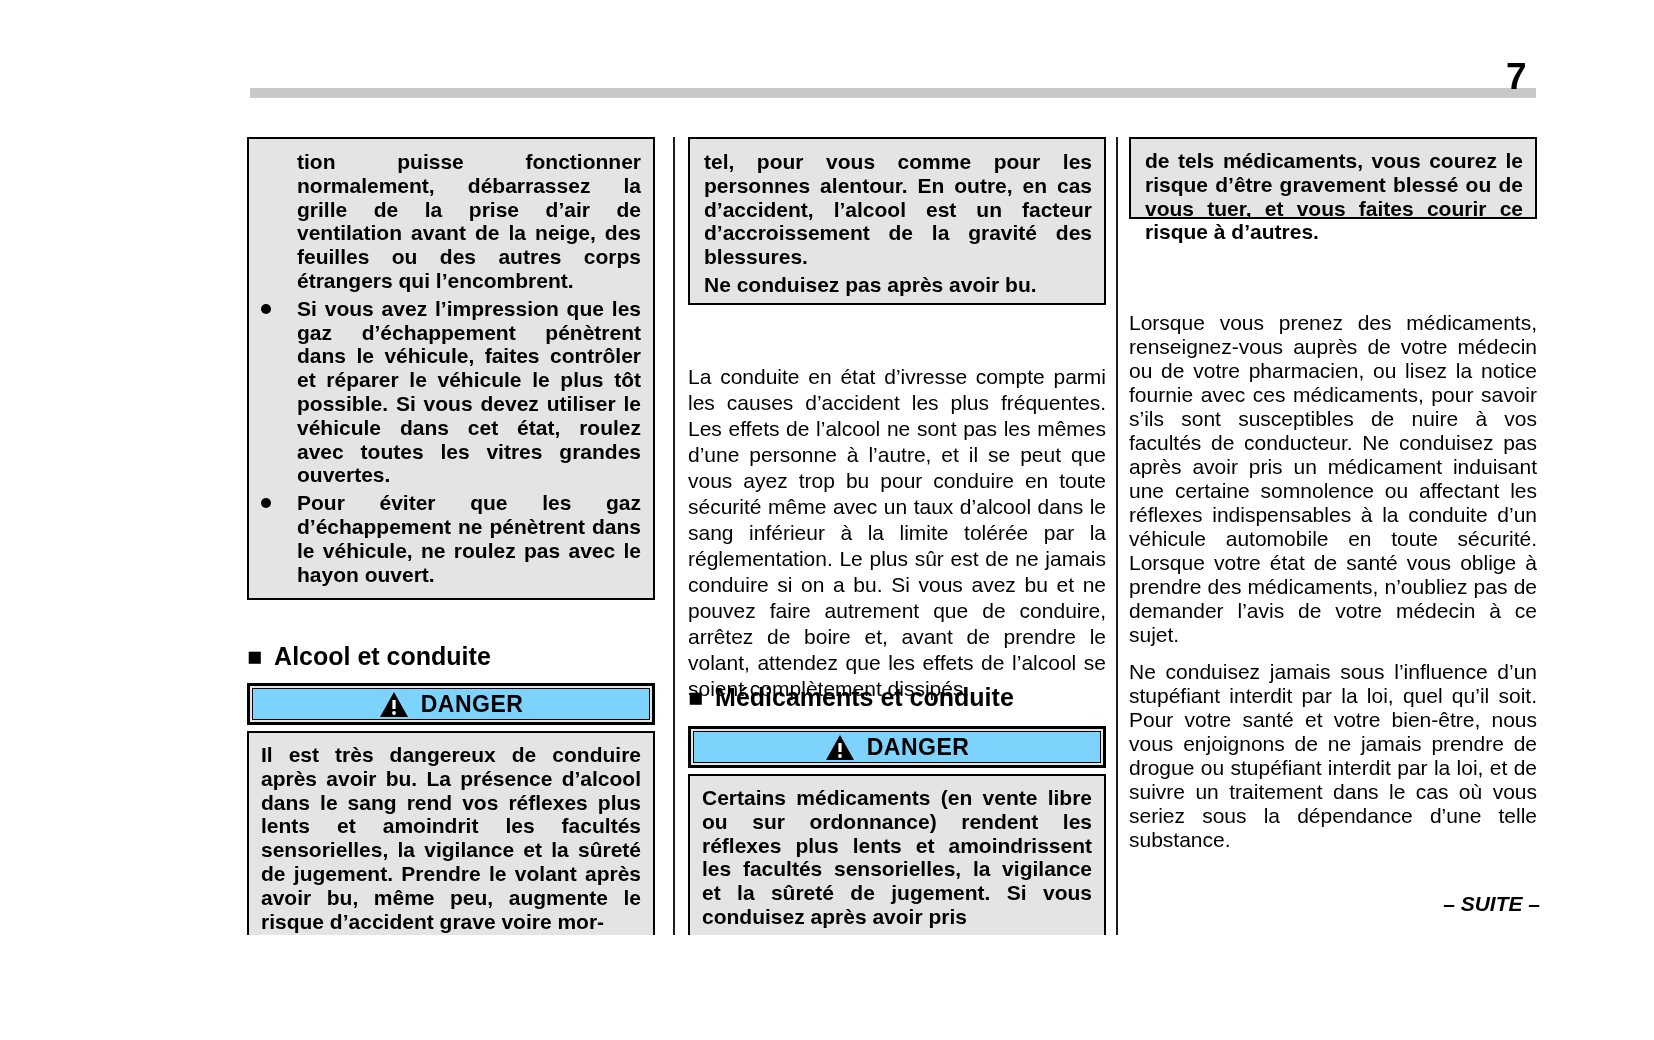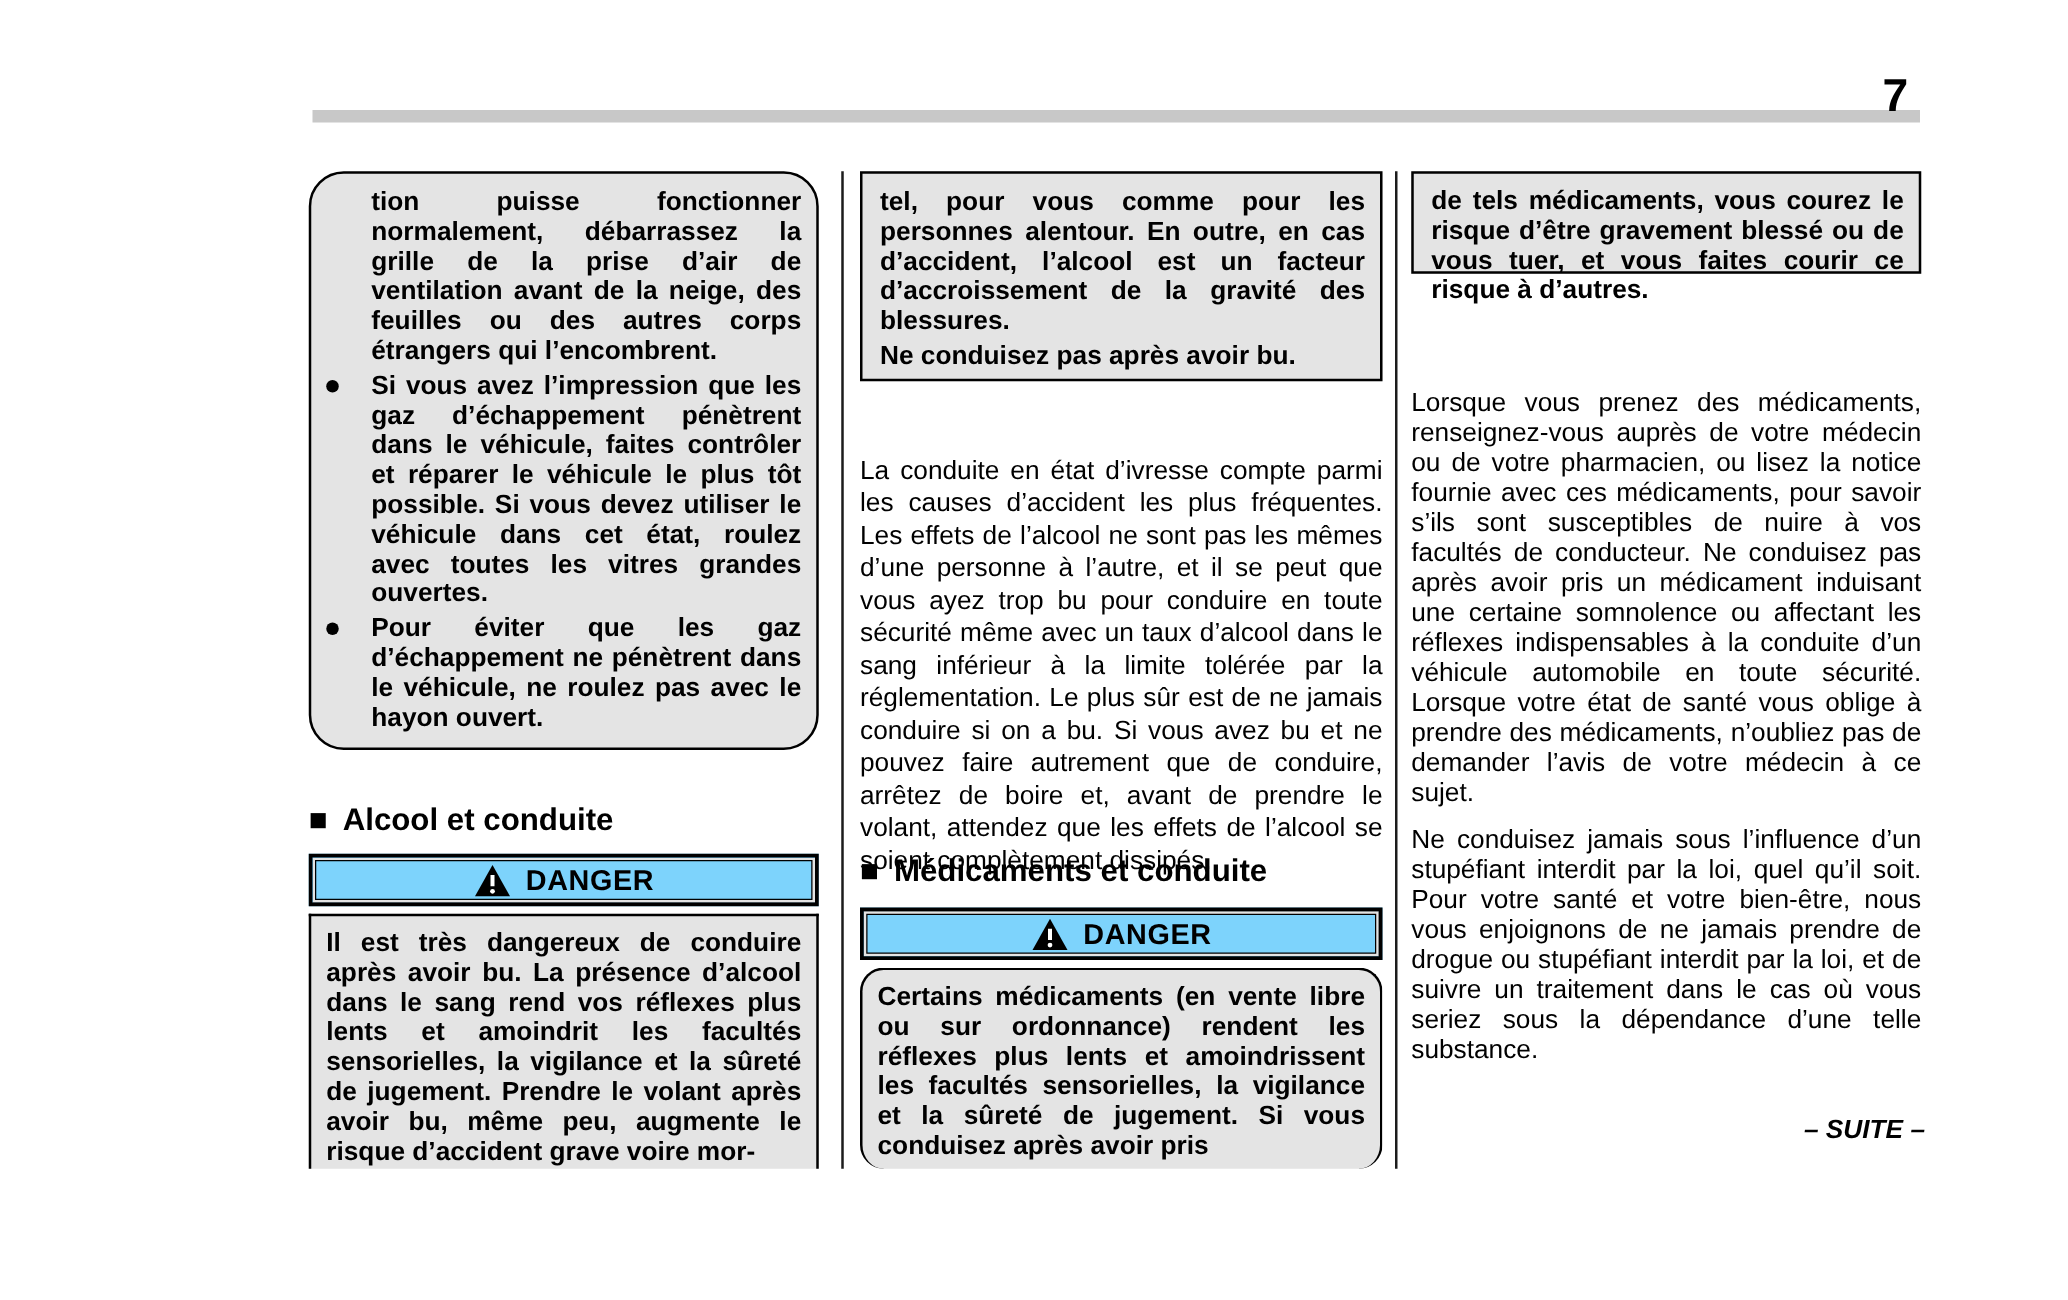--- a/index.html
+++ b/index.html
@@ -44,21 +44,21 @@
 <body>
 
 <div class="page">
 
   <div class="header-rule"></div>
   <div class="page-number">7</div>
 
   <div class="v-divider d1"></div>
   <div class="v-divider d2"></div>
 
-  <div class="graybox boldtext" style="left:247px; top:137px; width:408px; height:463px; padding:11px 12px 0 12px;border-radius:28px;">
+  <div class="graybox boldtext" style="left:247px; top:137px; width:408px; height:463px; padding:11px 12px 0 12px;">
     <div class="intro-para">tion puisse fonctionner normalement, débarrassez la grille de la prise d’air de ventilation avant de la neige, des feuilles ou des autres corps étrangers qui l’encombrent.</div>
     <div class="bullet-item">
       <span class="bullet-dot"></span>
       <span class="bullet-text">Si vous avez l’impression que les gaz d’échappement pénètrent dans le véhicule, faites contrôler et réparer le véhicule le plus tôt possible. Si vous devez utiliser le véhicule dans cet état, roulez avec toutes les vitres grandes ouvertes.</span>
     </div>
     <div class="bullet-item">
       <span class="bullet-dot"></span>
       <span class="bullet-text">Pour éviter que les gaz d’échappement ne pénètrent dans le véhicule, ne roulez pas avec le hayon ouvert.</span>
     </div>
   </div>
@@ -91,21 +91,21 @@
 
   <div class="danger-banner" style="left:688px; top:726px; width:418px;">
     <svg class="warning-triangle" width="30" height="27" viewBox="0 0 30 27" aria-hidden="true">
       <path d="M15 1 L29 26 H1 Z" fill="#000"></path>
       <rect x="13.4" y="9" width="3.2" height="9" fill="#fff"></rect>
       <circle cx="15" cy="22" r="1.9" fill="#fff"></circle>
     </svg>
     <span class="danger-label">DANGER</span>
   </div>
 
-  <div class="graybox cut boldtext" style="left:688px; top:774px; width:418px; height:161px; padding:10px 12px 0 12px;border-radius:19px;">Certains médicaments (en vente libre ou sur ordonnance) rendent les réflexes plus lents et amoindrissent les facultés sensorielles, la vigilance et la sûreté de jugement. Si vous conduisez après avoir pris</div>
+  <div class="graybox cut boldtext" style="left:688px; top:774px; width:418px; height:161px; padding:10px 12px 0 12px;">Certains médicaments (en vente libre ou sur ordonnance) rendent les réflexes plus lents et amoindrissent les facultés sensorielles, la vigilance et la sûreté de jugement. Si vous conduisez après avoir pris</div>
 
   <div class="graybox boldtext" style="left:1129px; top:137px; width:408px; height:82px; padding:10px 12px 0 14px;">de tels médicaments, vous courez le risque d’être gravement blessé ou de vous tuer, et vous faites courir ce risque à d’autres.</div>
 
   <div class="bodytext" style="left:1129px; top:272px; width:408px; line-height:24px;">Lorsque vous prenez des médicaments, renseignez-vous auprès de votre médecin ou de votre pharmacien, ou lisez la notice fournie avec ces médicaments, pour savoir s’ils sont susceptibles de nuire à vos facultés de conducteur. Ne conduisez pas après avoir pris un médicament induisant une certaine somnolence ou affectant les réflexes indispensables à la conduite d’un véhicule automobile en toute sécurité. Lorsque votre état de santé vous oblige à prendre des médicaments, n’oubliez pas de demander l’avis de votre médecin à ce sujet.</div>
 
   <div class="bodytext" style="left:1129px; top:621px; width:408px; line-height:24px;">Ne conduisez jamais sous l’influence d’un stupéfiant interdit par la loi, quel qu’il soit. Pour votre santé et votre bien-être, nous vous enjoignons de ne jamais prendre de drogue ou stupéfiant interdit par la loi, et de suivre un traitement dans le cas où vous seriez sous la dépendance d’une telle substance.</div>
 
   <div class="suite">– SUITE –</div>
 
 </div>

